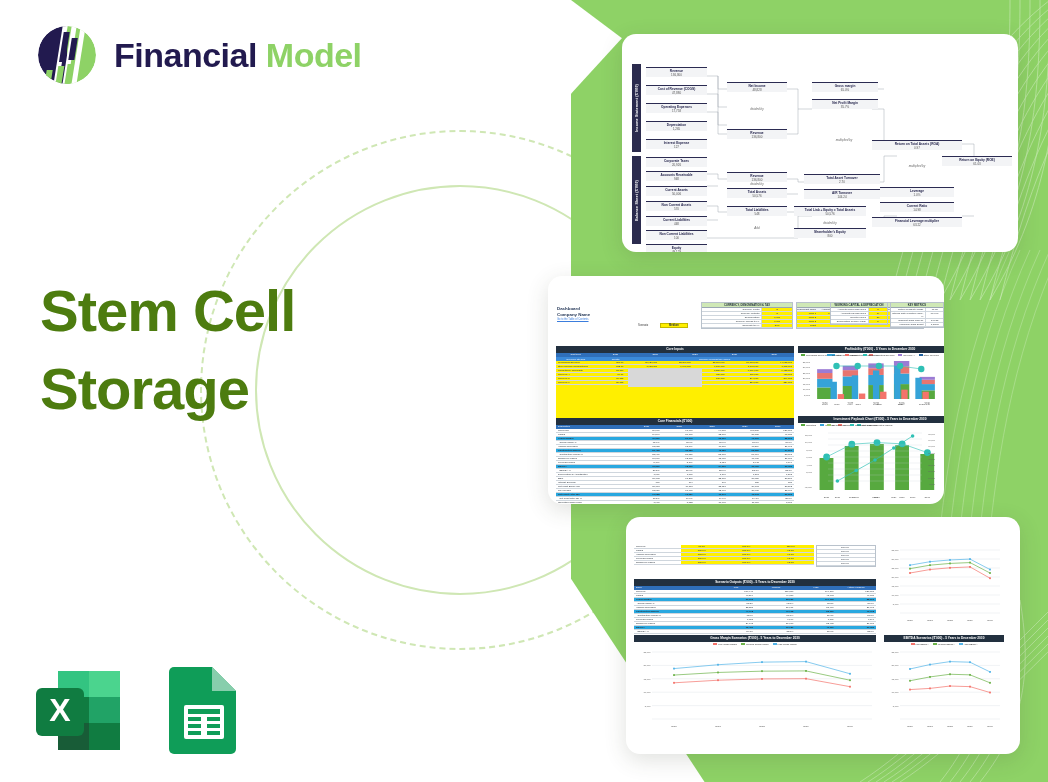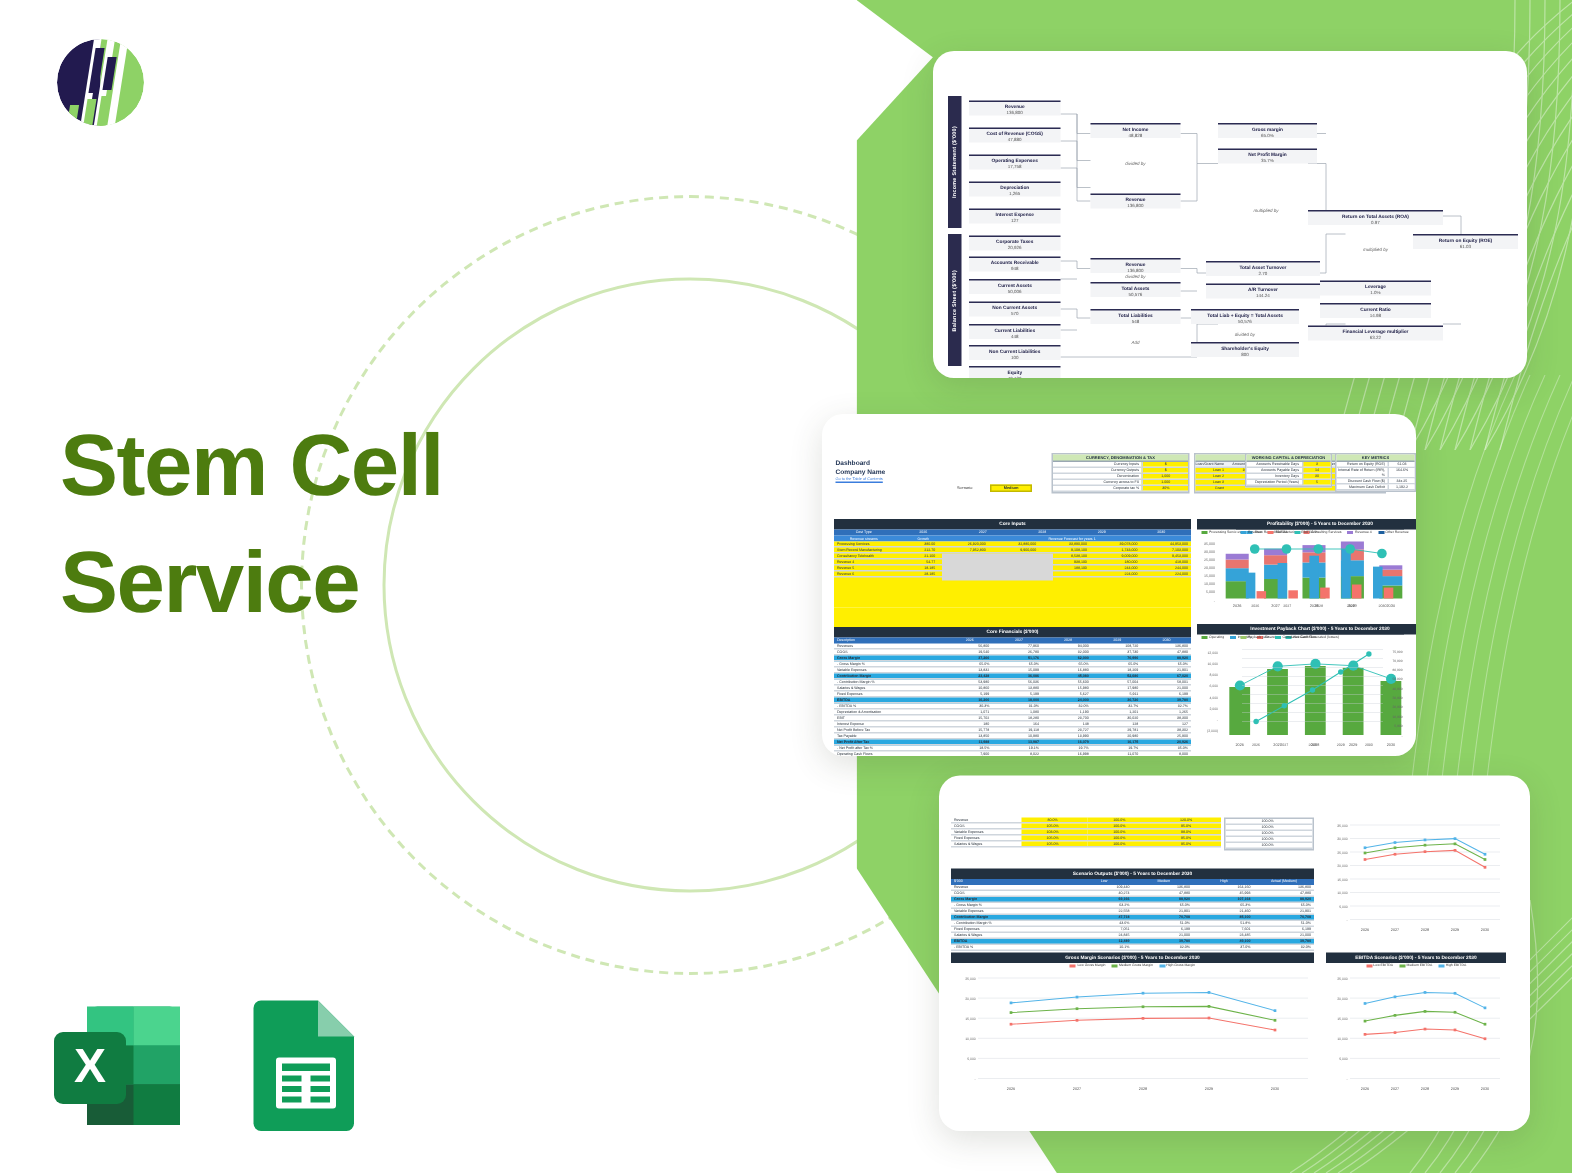--- a/index.html
+++ b/index.html
@@ -193,25 +193,29 @@
         <rect x="29" y="0" width="5" height="62" fill="#ffffff" transform="skewX(-9)"></rect>
         <rect x="38" y="0" width="5" height="62" fill="#ffffff" transform="skewX(-9)"></rect>
         <rect x="47" y="0" width="5" height="62" fill="#ffffff" transform="skewX(-9)"></rect>
         <rect x="31" y="8" width="6" height="30" fill="#221a4f" transform="skewX(-9)"></rect>
         <rect x="40" y="14" width="6" height="22" fill="#221a4f" transform="skewX(-9)"></rect>
         <rect x="31" y="42" width="6" height="20" fill="#8ed266" transform="skewX(-9)"></rect>
         <rect x="40" y="40" width="6" height="22" fill="#8ed266" transform="skewX(-9)"></rect>
         <rect x="20" y="46" width="6" height="16" fill="#8ed266" transform="skewX(-9)"></rect>
       </g>
     </svg>
+    <div class="logo-text">
+      <span class="w1">Financial</span>
+      <span class="w2">Model</span>
+    </div>
   </div>
 
   <div class="title">
     <div>Stem Cell</div>
-    <div>Service</div>
+    <div>Storage</div>
   </div>
 
   <div class="app-icons">
     <svg width="95" height="95" viewBox="0 0 95 95">
       <rect x="25" y="8" width="62" height="79" rx="7" fill="#21a366"></rect>
       <rect x="25" y="8" width="31" height="26" fill="#33c481"></rect>
       <rect x="56" y="8" width="31" height="26" fill="#4bd48e"></rect>
       <rect x="56" y="34" width="31" height="26" fill="#21a366"></rect>
       <rect x="25" y="34" width="31" height="26" fill="#107c41"></rect>
       <rect x="25" y="60" width="62" height="27" rx="0" fill="#185c37"></rect>

